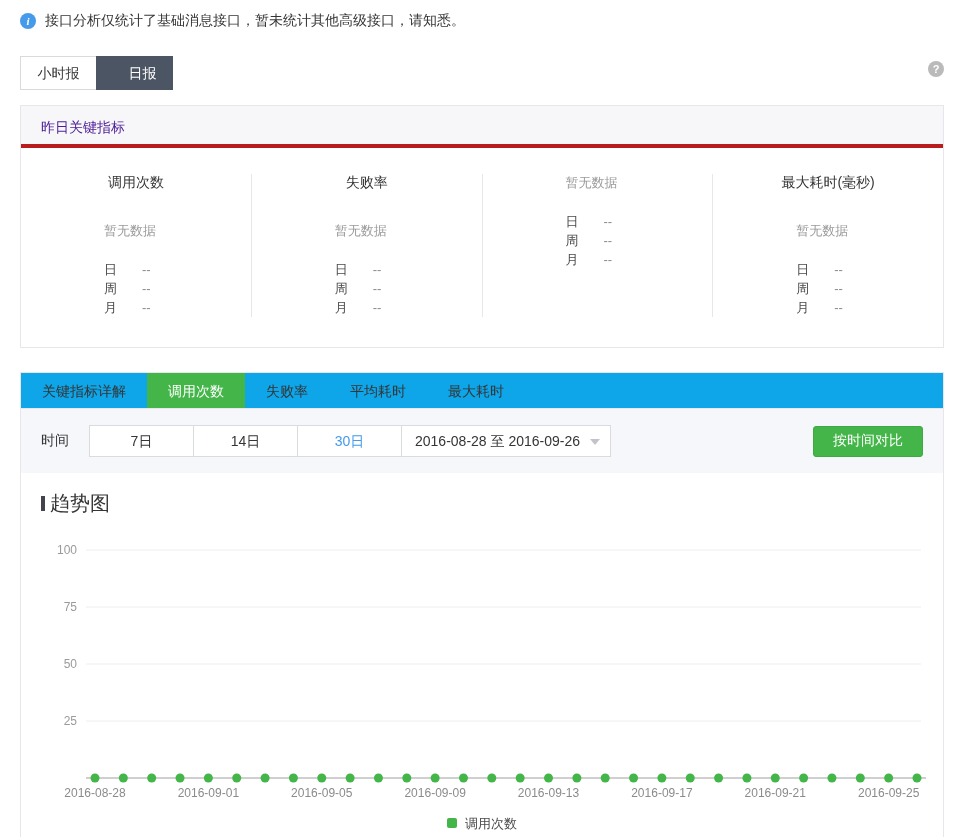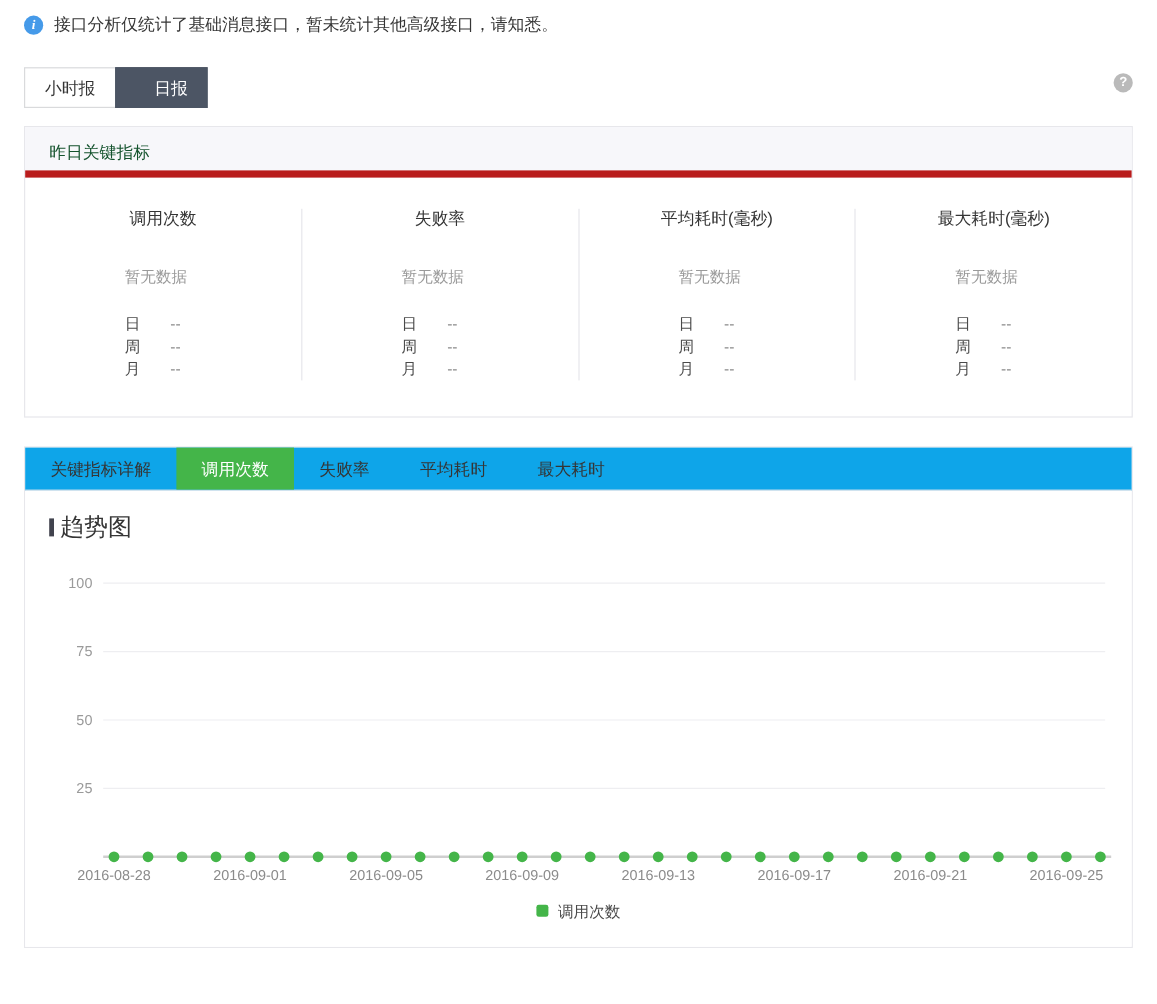--- a/index.html
+++ b/index.html
@@ -19,21 +19,21 @@
   .rtab { min-width:77px; height:34px; line-height:32px; text-align:center; font-size:14px; cursor:pointer;
     background:#fff; border:1px solid #d9dadc; color:#353535; }
   .rtab + .rtab { margin-left:-1px;padding-left:16px; }
   .rtab.active { background:#4c5564; border-color:#4c5564; color:#fff; }
   .help-icon { width:16px; height:16px; border-radius:50%; background:#bababa; color:#fff; font-size:11px;
     text-align:center; line-height:16px; margin-top:5px; cursor:pointer; font-weight:bold; }
 
   
   .panel { margin:15px 20px 0 20px; border:1px solid #e7e7eb; background:#fff; }
   .panel-header { height:42px; line-height:42px; padding-left:20px; background:#f7f7fa;
-    border-bottom:6px solid #b91c1c; font-size:14px; color:#14532d; }
+    border-bottom:4px solid #b91c1c; font-size:14px; color:#4c1d95; }
 
   
   .metrics { display:flex; padding:26px 0 30px 0; }
   .metric-col { flex:1 1 0; text-align:center; }
   .metric-col + .metric-col { border-left:1px solid #e7e7eb; }
   .metric-name { font-size:14px; color:#353535; margin-bottom:30px; }
   .metric-inner { display:inline-block; text-align:left; min-width:64px; }
   .metric-empty { font-size:13px; color:#9a9a9a; margin-bottom:20px; }
   .metric-row { font-size:13px; color:#4a4a4a; line-height:19px; display:flex; }
   .metric-row .lbl { width:38px; }
@@ -102,21 +102,21 @@
         <div class="metric-col"><div class="metric-name">失败率</div><div class="metric-inner"><div class="metric-empty">暂无数据</div><div class="metric-row">
               <span class="lbl">日</span>
               <span class="val">--</span>
             </div><div class="metric-row">
               <span class="lbl">周</span>
               <span class="val">--</span>
             </div><div class="metric-row">
               <span class="lbl">月</span>
               <span class="val">--</span>
             </div></div></div>
-        <div class="metric-col"><div class="metric-name">平均耗时(毫秒)</div><div class="metric-inner"><div class="metric-empty">暂无数据</div><div class="metric-row">
+        <div class="metric-col"><div class="metric-inner"><div class="metric-empty">暂无数据</div><div class="metric-row">
               <span class="lbl">日</span>
               <span class="val">--</span>
             </div><div class="metric-row">
               <span class="lbl">周</span>
               <span class="val">--</span>
             </div><div class="metric-row">
               <span class="lbl">月</span>
               <span class="val">--</span>
             </div></div></div>
         <div class="metric-col"><div class="metric-name">最大耗时(毫秒)</div><div class="metric-inner"><div class="metric-empty">暂无数据</div><div class="metric-row">
@@ -134,20 +134,33 @@
 
   <section class="panel detail">
     <div class="detail-tabs" id="detailTabs">
         <div class="dtab">关键指标详解</div>
         <div class="dtab active">调用次数</div>
         <div class="dtab">失败率</div>
         <div class="dtab">平均耗时</div>
         <div class="dtab">最大耗时</div>
       </div>
 
+    <div class="filter-row">
+      <span class="filter-label">时间</span>
+      <div class="range-group" id="rangeGroup">
+          <div class="rbtn">7日</div>
+          <div class="rbtn">14日</div>
+          <div class="rbtn active">30日</div>
+        </div>
+      <div class="date-select">
+        <span>2016-08-28 至 2016-09-26</span>
+        <span class="caret"></span>
+      </div>
+      <button class="compare-btn">按时间对比</button>
+    </div>
 
     <div class="chart-section">
       <div class="chart-title">
         <span class="accent-bar"></span>
         <span>趋势图</span>
       </div>
       <svg class="trend" id="chartSvg" width="930" height="288" viewBox="0 0 930 288">
           <line x1="65" y1="25" x2="900" y2="25" stroke="#eeeef1" stroke-width="1"></line>
           <text x="56" y="29" text-anchor="end" font-size="12" fill="#9a9a9a" font-family="Liberation Sans, sans-serif">100</text>
           <line x1="65" y1="82" x2="900" y2="82" stroke="#eeeef1" stroke-width="1"></line>

